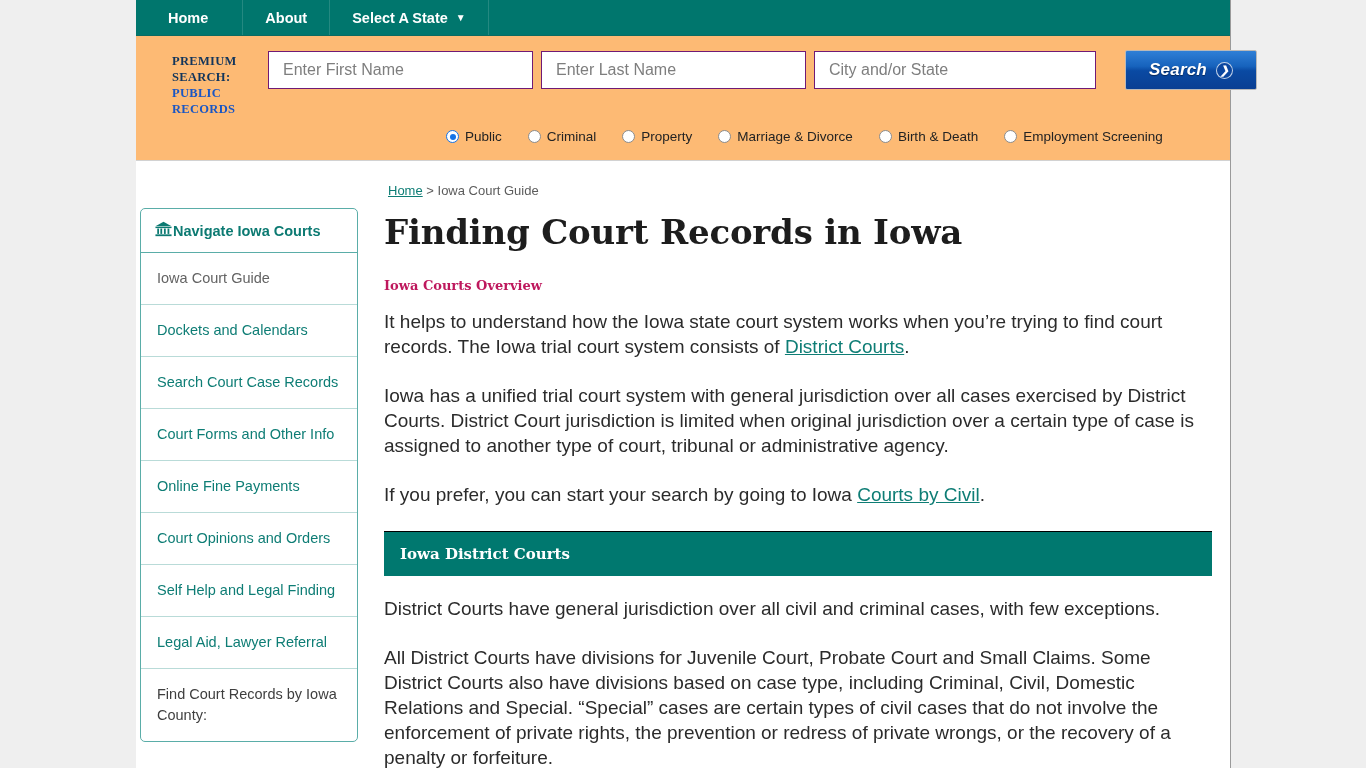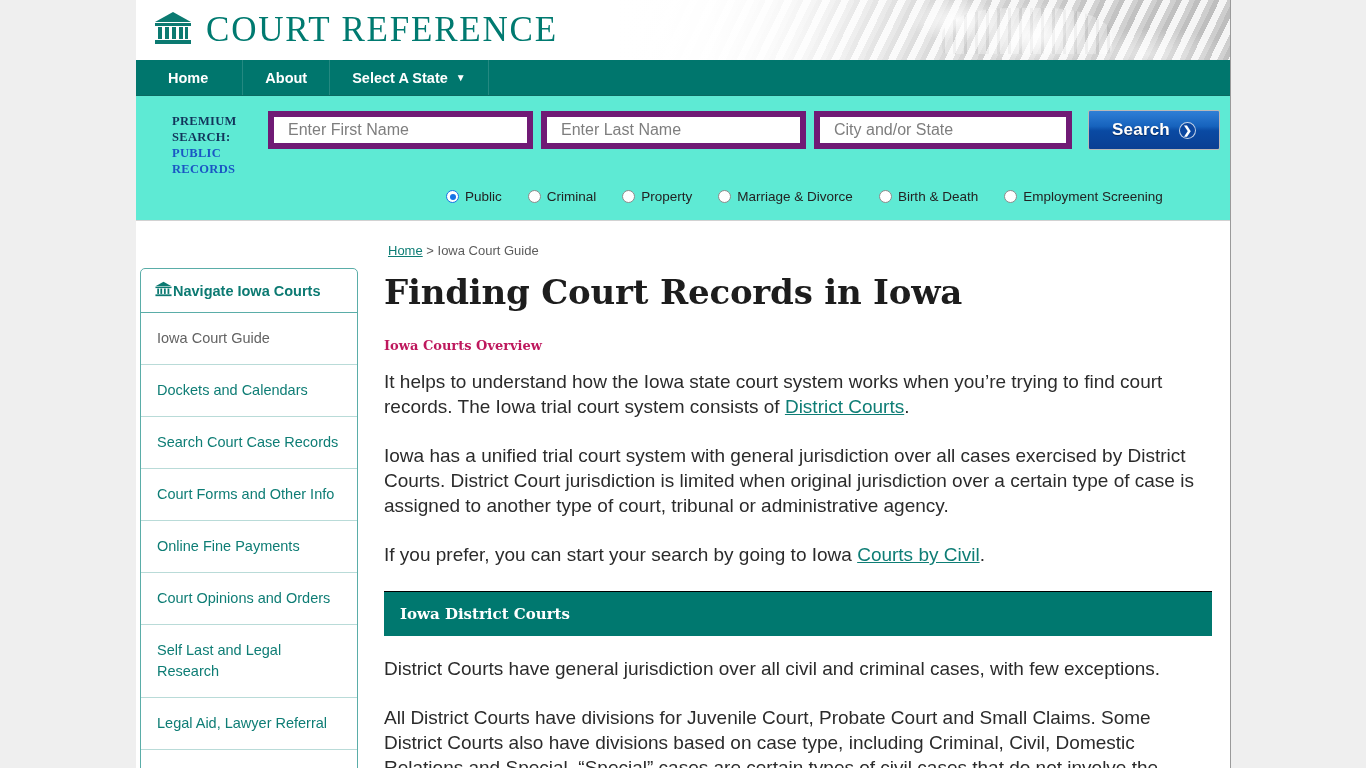--- a/index.html
+++ b/index.html
@@ -95,21 +95,21 @@
     text-decoration: none;
     border-right: 1px solid rgba(255,255,255,0.14);
     white-space: nowrap;
     cursor: pointer;
   }
   .mainnav-item:first-child { padding-left: 32px; padding-right: 34px; }
   .caret { margin-left: 8px; font-size: 10px; line-height: 1; }
 
   
   .premium {
-    background: #5eead4;
+    background: #fdba74;
     border-bottom: 1px solid #d2d2d2;
     padding: 14px 0 16px 0;
     position: relative;
   }
   .premium-row {
     display: flex;
     align-items: flex-start;
     padding-left: 36px;
   }
   .premium-label {
@@ -120,49 +120,50 @@
     font-weight: bold;
     line-height: 16px;
     letter-spacing: .3px;
     padding-top: 3px;
   }
   .premium-label .dark { color: #12355b; display: block; }
   .premium-label .link { color: #1a56c4; display: block; }
   .fields { display: flex; gap: 8px; align-items: center; }
   .field {
     height: 38px;
-    border: 6px solid #701a75;
+    border: 1px solid #701a75;
     background: #ffffff;
     font-family: "Liberation Sans", sans-serif;
     font-size: 16px;
     color: #333;
     padding: 0 14px;
     outline: none;
   }
   .field::placeholder { color: #7e7e7e; }
   .field-first { width: 265px; }
   .field-last  { width: 265px; }
-  .field-city  { width: 258px; }
+  .field-city  { width: 282px; }
   .search-btn {
     width: 132px;
     height: 40px;
-    margin-left: 8px;
+    margin-left: 21px;
     border: 1px solid #b9b9b9;
     border-radius: 2px;
     background: linear-gradient(180deg, #2f7fd6 0%, #1763bd 40%, #0a4aa3 52%, #0a3f93 100%);
     color: #ffffff;
     font-size: 17px;
     font-weight: bold;
     letter-spacing: .2px;
     cursor: pointer;
     display: flex;
     align-items: center;
     justify-content: center;
     gap: 9px;
     text-shadow: 0 1px 1px rgba(0,0,0,.45);
+    font-style: italic;
   }
   .search-btn .chev {
     width: 17px; height: 17px;
     border-radius: 50%;
     background: #0b47a0;
     border: 1px solid rgba(255,255,255,.75);
     display: inline-flex;
     align-items: center;
     justify-content: center;
     font-size: 11px;
@@ -279,40 +280,20 @@
   .edge-right { position: absolute; left: 1230px; top: 0; width: 136px; height: 768px; background: #efefef; border-left: 1px solid #9a9a9a; }
 </style>
 </head>
 <body>
 
 <div class="edge-left"></div>
 <div class="edge-right"></div>
 
 <div class="page-shell">
 
-  <div class="masthead">
-    <div class="masthead-art"></div>
-    <div class="masthead-col"></div>
-    <div class="masthead-wash"></div>
-    <a class="brand" href="#">
-      <span class="brand-mark">
-        <svg width="38" height="34" viewBox="0 0 38 34" aria-hidden="true">
-          <polygon points="19,1 37,11 1,11" fill="#0b7a71"></polygon>
-          <rect x="1" y="12" width="36" height="3" fill="#0b7a71"></rect>
-          <rect x="4" y="16" width="4" height="12" fill="#0b7a71"></rect>
-          <rect x="11" y="16" width="4" height="12" fill="#0b7a71"></rect>
-          <rect x="18" y="16" width="4" height="12" fill="#0b7a71"></rect>
-          <rect x="25" y="16" width="4" height="12" fill="#0b7a71"></rect>
-          <rect x="31" y="16" width="3" height="12" fill="#0b7a71"></rect>
-          <rect x="1" y="29" width="36" height="4" fill="#0b7a71"></rect>
-        </svg>
-      </span>
-      <span class="brand-text">COURT REFERENCE</span>
-    </a>
-  </div>
 
   <nav class="mainnav">
     <a class="mainnav-item" href="#">
       <span>Home</span>
     </a>
     <a class="mainnav-item" href="#">
       <span>About</span>
     </a>
     <a class="mainnav-item" href="#">
       <span>Select A State</span>
@@ -397,21 +378,21 @@
       <a class="sb-item" href="#">
         <span>Court Forms and Other Info</span>
       </a>
       <a class="sb-item" href="#">
         <span>Online Fine Payments</span>
       </a>
       <a class="sb-item" href="#">
         <span>Court Opinions and Orders</span>
       </a>
       <a class="sb-item" href="#">
-        <span>Self Last and Legal Research</span>
+        <span>Self Help and Legal Finding</span>
       </a>
       <a class="sb-item" href="#">
         <span>Legal Aid, Lawyer Referral</span>
       </a>
       <div class="sb-item plain">
         <span>Find Court Records by Iowa County:</span>
       </div>
     </aside>
 
     <main class="main">

